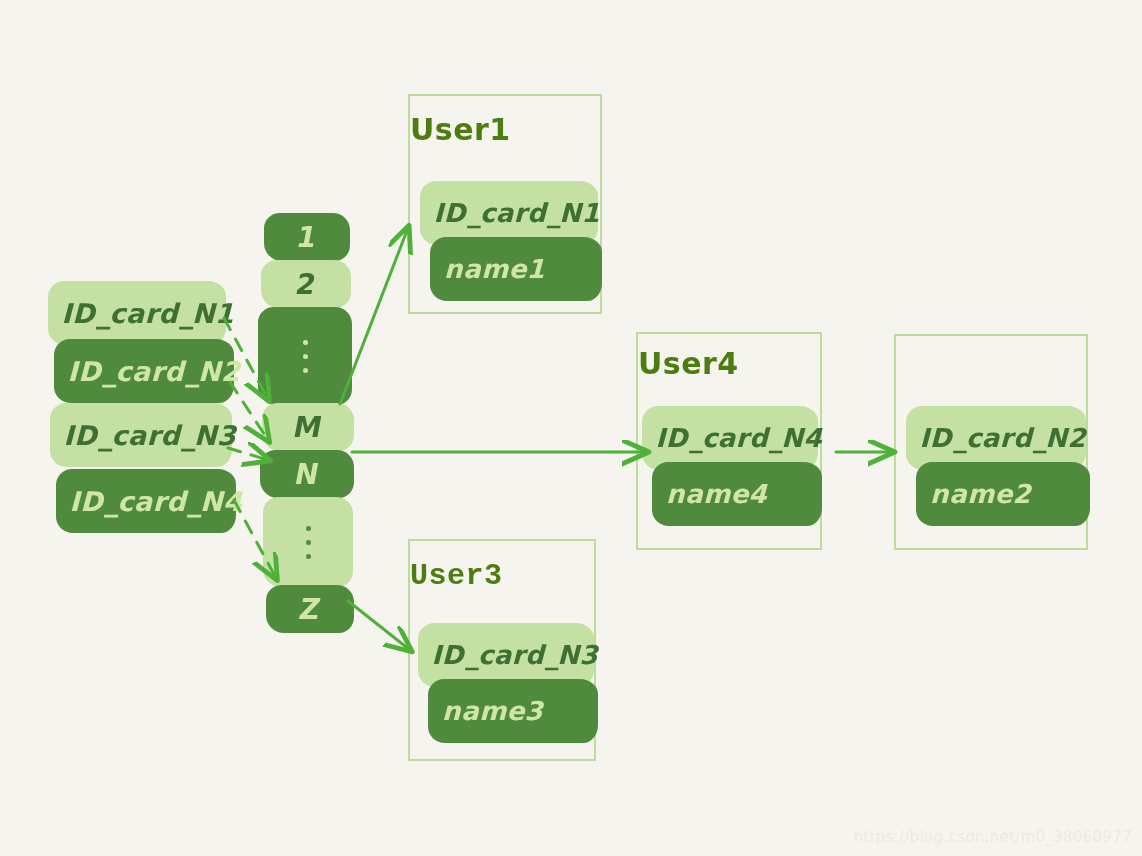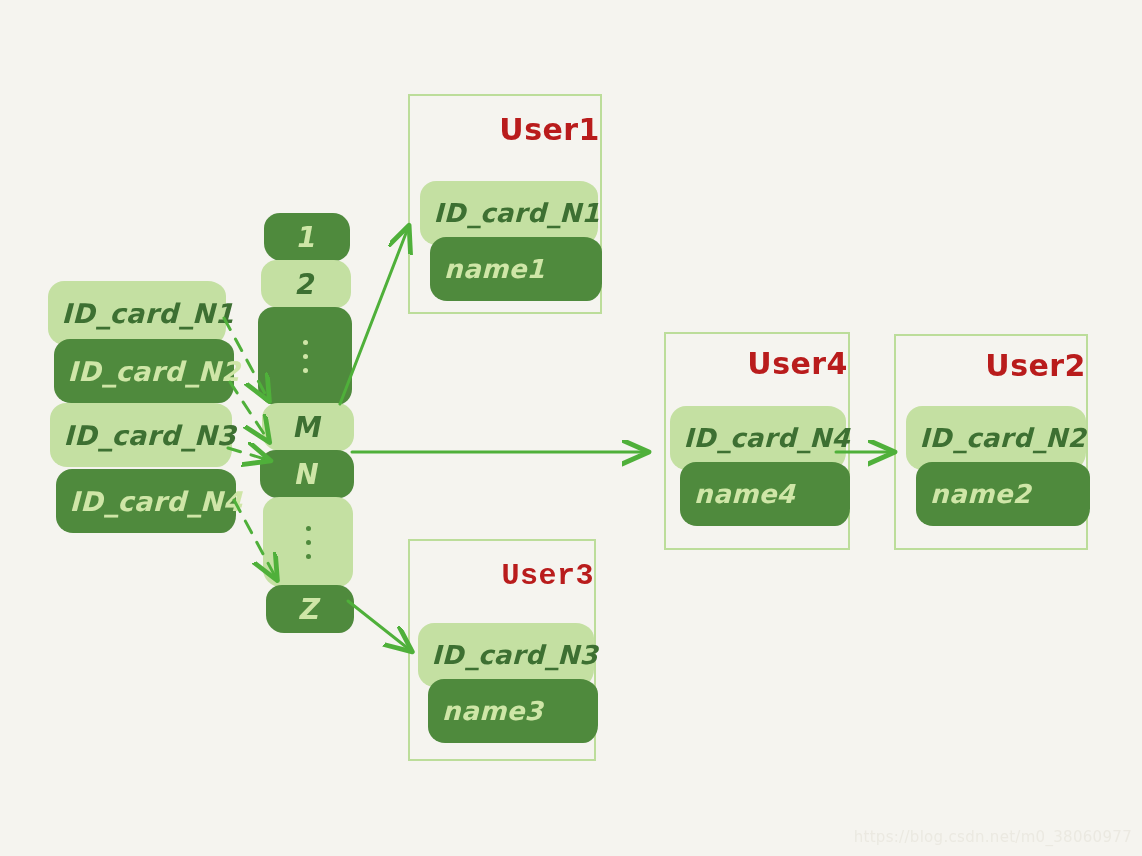--- a/index.html
+++ b/index.html
@@ -135,24 +135,24 @@
     position: absolute;
     border: 2px solid #bcdd9a;
     background: #f5f4ef;
     box-sizing: border-box;
     z-index: 2;
   }
   .user-title {
     position: absolute;
     left: 0;
     width: 100%;
-    text-align: right;
+    text-align: left;
     font-size: 30px;
     font-weight: 700;
-    color: #b91c1c;
+    color: #4d7c0f;
     font-family: "DejaVu Sans", sans-serif;
     letter-spacing: 0.5px;
   }
   .user-chip {
     position: absolute;
     height: 64px;
   }
   .user-chip .chip-label { font-size: 26px; }
 
   
@@ -161,21 +161,21 @@
   #user-1 .uc-id   { left: 10px; top: 85px;  width: 178px; }
   #user-1 .uc-name { left: 20px; top: 141px; width: 172px; }
 
   
   #user-3 { left: 408px; top: 539px; width: 188px; height: 222px; }
   #user-3 .user-title { top: 18px; font-family: Liberation Mono, monospace; }
   #user-3 .uc-id   { left: 8px;  top: 82px;  width: 176px; }
   #user-3 .uc-name { left: 18px; top: 138px; width: 170px; }
 
   
-  #user-4 { left: 664px; top: 332px; width: 186px; height: 218px; }
+  #user-4 { left: 636px; top: 332px; width: 186px; height: 218px; }
   #user-4 .user-title { top: 12px; }
   #user-4 .uc-id   { left: 4px;  top: 72px;  width: 176px; }
   #user-4 .uc-name { left: 14px; top: 128px; width: 170px; }
 
   
   #user-2 { left: 894px; top: 334px; width: 194px; height: 216px; }
   #user-2 .user-title { top: 12px; }
   #user-2 .uc-id   { left: 10px; top: 70px;  width: 180px; }
   #user-2 .uc-name { left: 20px; top: 126px; width: 174px; }
 
@@ -299,21 +299,20 @@
     <div class="user-title">User4</div>
     <div class="chip chip-light user-chip uc-id">
       <span class="chip-label">ID_card_N4</span>
     </div>
     <div class="chip chip-dark user-chip uc-name">
       <span class="chip-label">name4</span>
     </div>
   </div>
 
   <div class="user-box" id="user-2">
-    <div class="user-title">User2</div>
     <div class="chip chip-light user-chip uc-id">
       <span class="chip-label">ID_card_N2</span>
     </div>
     <div class="chip chip-dark user-chip uc-name">
       <span class="chip-label">name2</span>
     </div>
   </div>
 
   <div id="watermark">https://blog.csdn.net/m0_38060977</div>
 

